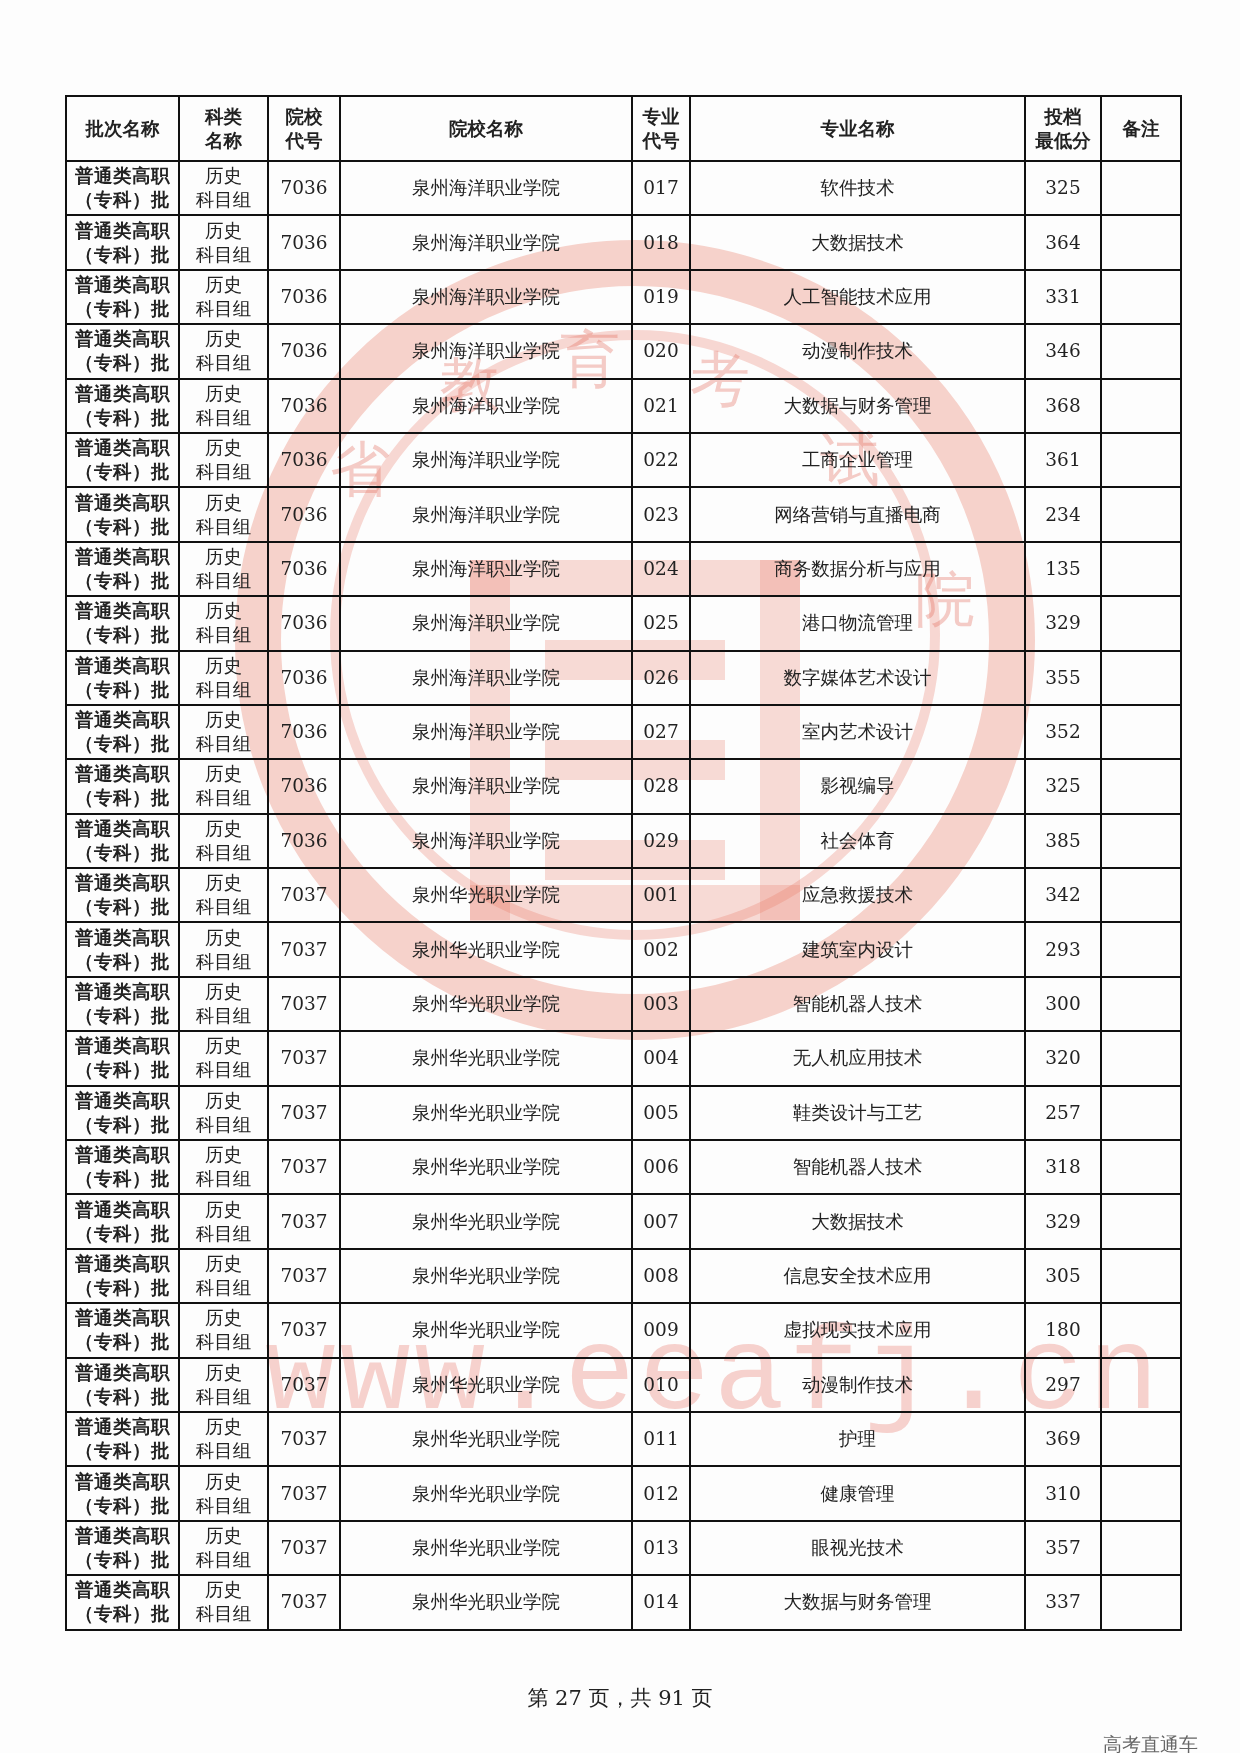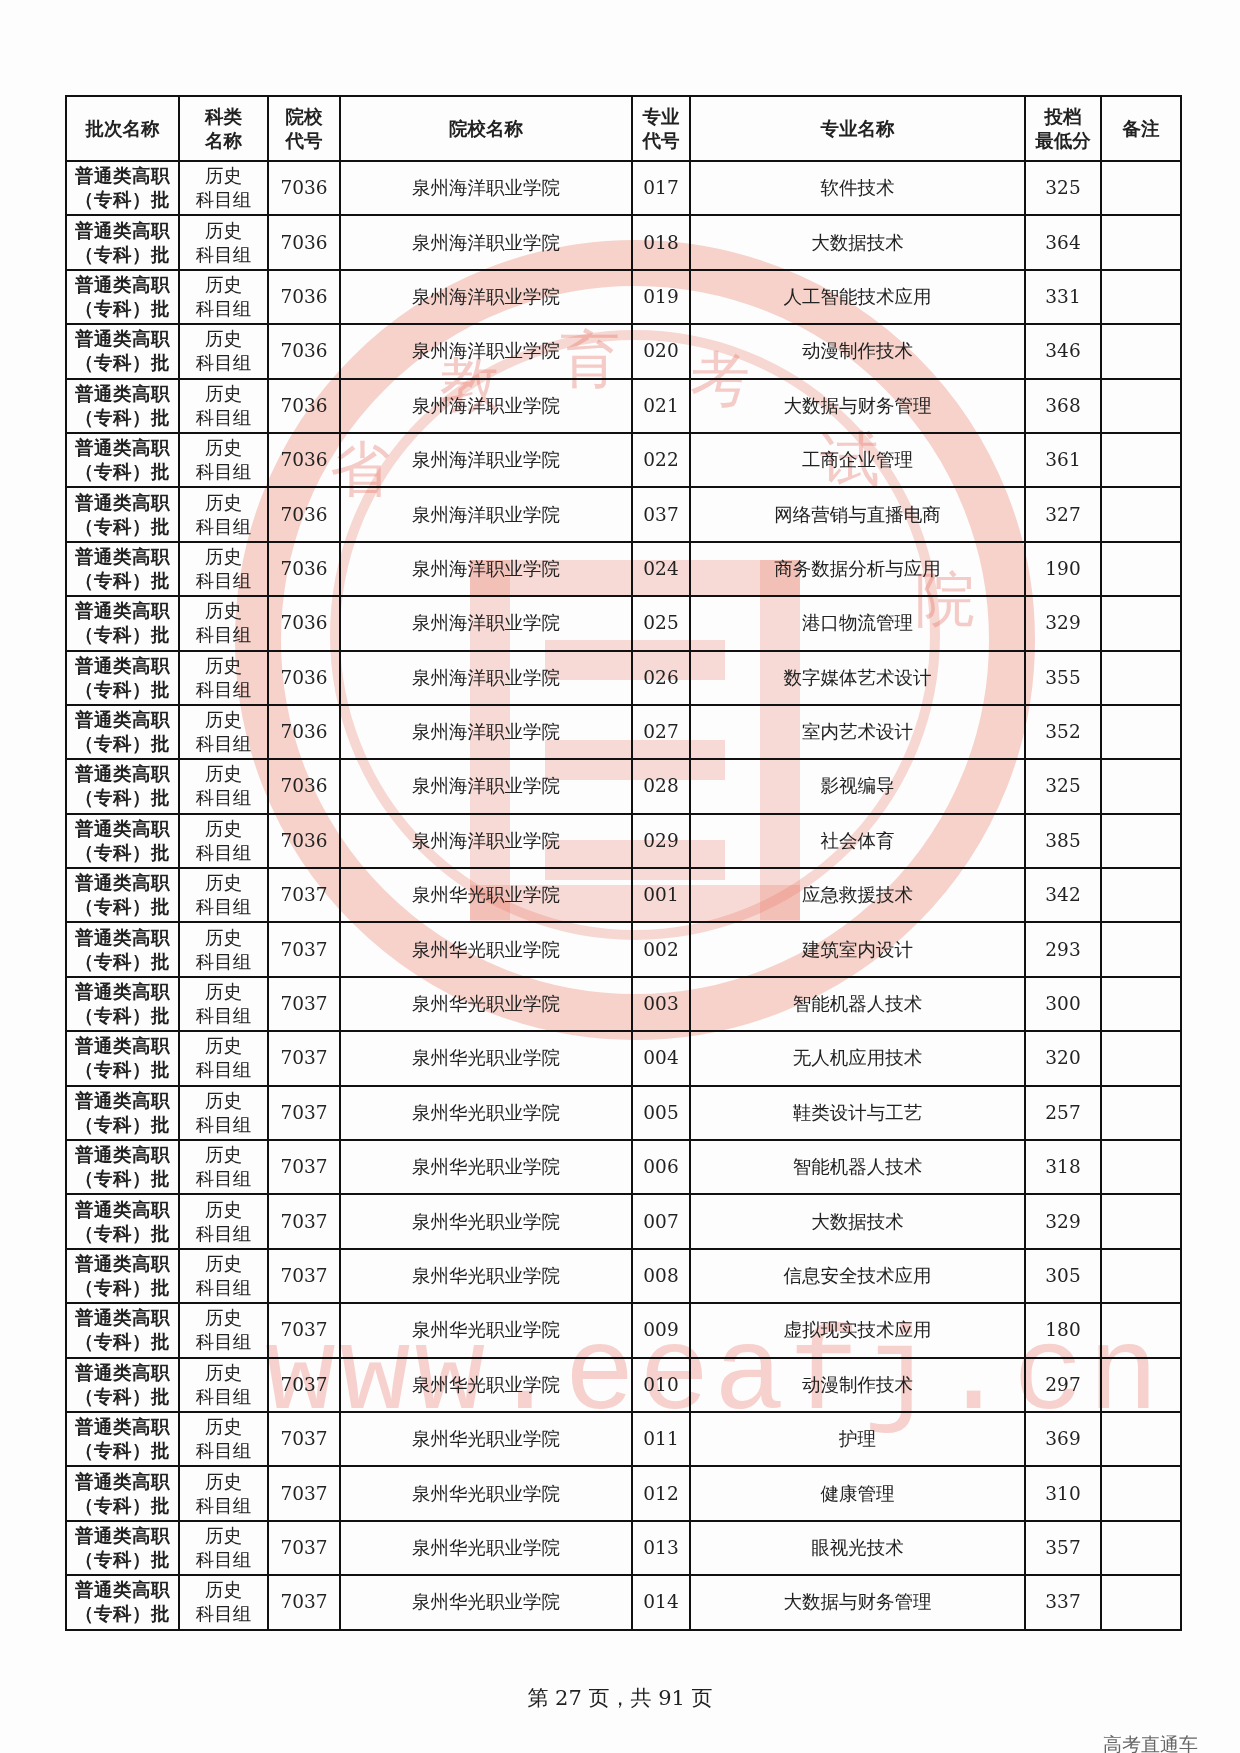--- a/index.html
+++ b/index.html
@@ -193,39 +193,39 @@
         <td class="batch">
           <div>普通类高职</div>
           <div>（专科）批</div>
         </td>
         <td>
           <div>历史</div>
           <div>科目组</div>
         </td>
         <td class="code">7036</td>
         <td class="left">泉州海洋职业学院</td>
-        <td class="code">037</td>
+        <td class="code">023</td>
         <td class="left">网络营销与直播电商</td>
-        <td class="score">327</td>
+        <td class="score">234</td>
         <td></td>
       </tr>
       <tr>
         <td class="batch">
           <div>普通类高职</div>
           <div>（专科）批</div>
         </td>
         <td>
           <div>历史</div>
           <div>科目组</div>
         </td>
         <td class="code">7036</td>
         <td class="left">泉州海洋职业学院</td>
         <td class="code">024</td>
         <td class="left">商务数据分析与应用</td>
-        <td class="score">190</td>
+        <td class="score">135</td>
         <td></td>
       </tr>
       <tr>
         <td class="batch">
           <div>普通类高职</div>
           <div>（专科）批</div>
         </td>
         <td>
           <div>历史</div>
           <div>科目组</div>

